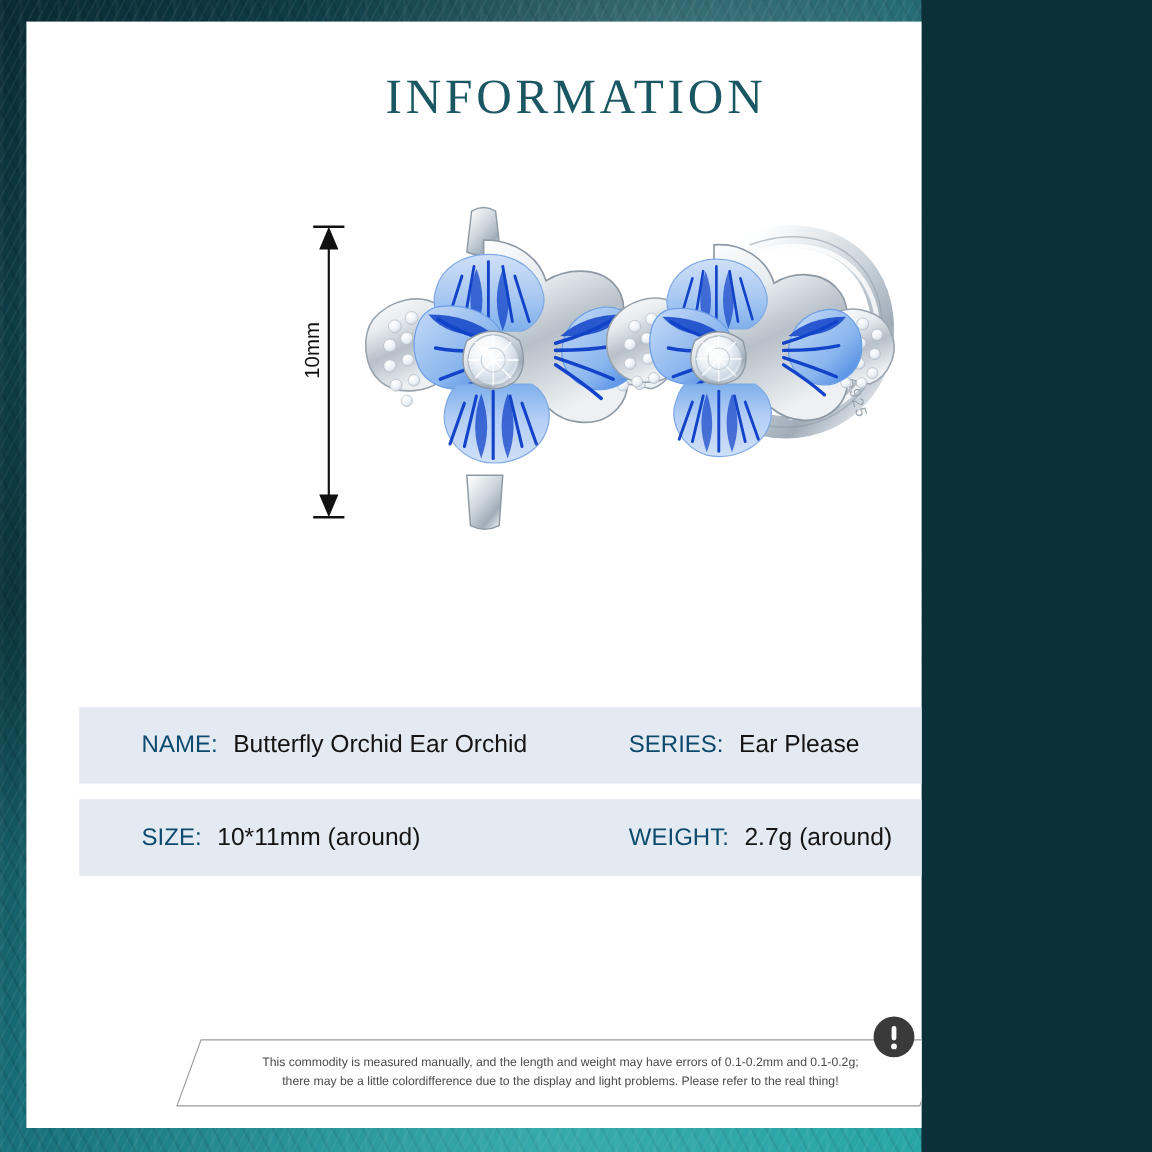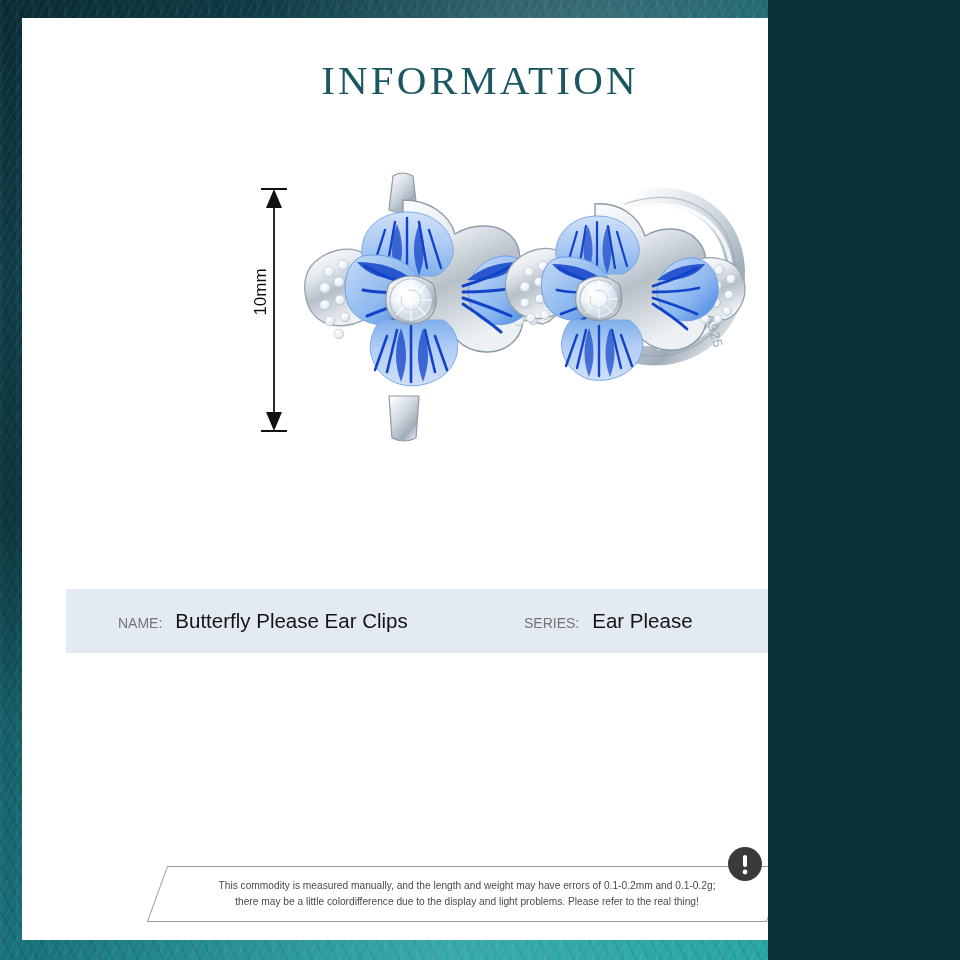--- a/index.html
+++ b/index.html
@@ -77,21 +77,21 @@
   .spec-row{
     position:relative;
     height:64px;
     background:#e4eaf2;
     margin-bottom:13px;
     display:flex;align-items:center;
   }
   .cell{display:flex;align-items:baseline;white-space:nowrap;}
   .cell-1{position:absolute;left:52px;}
   .cell-2{position:absolute;left:458px;justify-content:space-between;}
-  .spec-label{font-size:14px;color:#737373;}
+  .spec-label{font-size:20px;color:#0c4a6e;}
   .spec-value{font-size:20.5px;color:#141414;margin-left:13px;}
 
   
   .notice{
     position:absolute;left:135px;top:848px;width:620px;height:56px;
   }
   .notice-shape{
     position:absolute;inset:0;
     border:1px solid #9a9a9a;
     background:#ffffff;
@@ -383,29 +383,39 @@
       </svg>
       <div class="dim-v-label">10mm</div>
     </div>
 
 
     <div class="spec-table">
 
       <div class="spec-row">
         <div class="cell cell-1">
           <span class="spec-label">NAME:</span>
-          <span class="spec-value">Butterfly Please Ear Clips</span>
+          <span class="spec-value">Butterfly Orchid Ear Orchid</span>
         </div>
         <div class="cell cell-2">
           <span class="spec-label">SERIES:</span>
           <span class="spec-value">Ear Please</span>
         </div>
       </div>
 
 
+      <div class="spec-row">
+        <div class="cell cell-1">
+          <span class="spec-label">SIZE:</span>
+          <span class="spec-value">10*11mm (around)</span>
+        </div>
+        <div class="cell cell-2">
+          <span class="spec-label">WEIGHT:</span>
+          <span class="spec-value">2.7g (around)</span>
+        </div>
+      </div>
 
     </div>
 
     <div class="notice">
       <div class="notice-shape"></div>
       <div class="notice-text">
         <span>This commodity is measured manually, and the length and weight may have errors of 0.1-0.2mm and 0.1-0.2g;</span>
         <span>there may be a little colordifference due to the display and light problems. Please refer to the real thing!</span>
       </div>
     </div>

